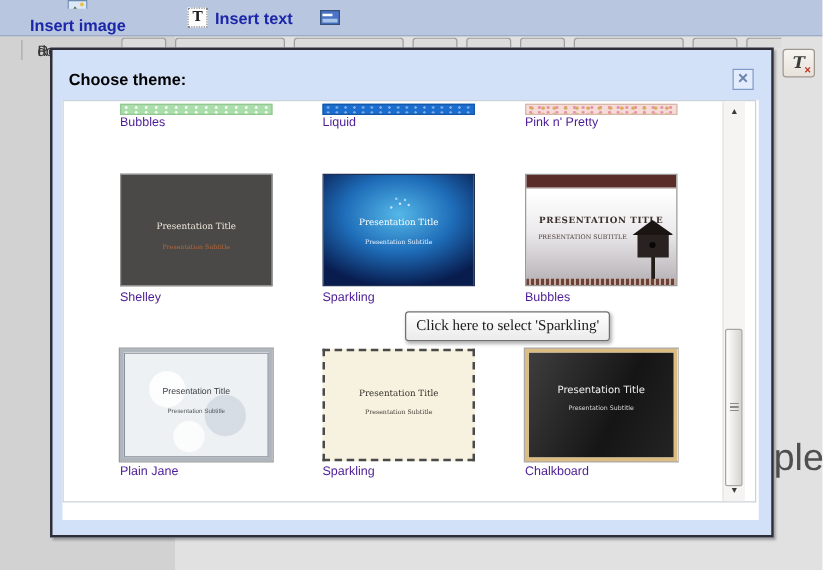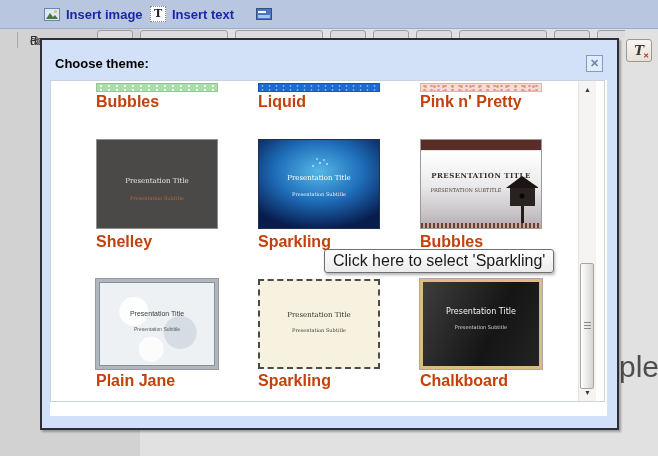--- a/index.html
+++ b/index.html
@@ -5,21 +5,21 @@
   html,body{margin:0;padding:0;}
   .screen{position:relative;width:658px;height:456px;overflow:hidden;
           background:#e1e1e1;font-family:"Liberation Sans",sans-serif;}
 
   
   .left-panel{position:absolute;left:0;top:28px;width:140px;height:428px;background:#d2d2d2;}
   .top-toolbar{position:absolute;left:0;top:0;width:658px;height:28px;
                background:#b8c6e0;border-bottom:1px solid #9dabc6;}
   .tb-item{position:absolute;top:0;height:28px;display:flex;align-items:center;gap:6px;
            color:#1b27a8;font-weight:bold;font-size:13px;cursor:pointer;}
-  .ti-img{left:44px;} .ti-txt{left:150px;} .ti-thm{left:256px;}
+  .ti-img{left:24px;flex-direction:column;} .ti-txt{left:150px;} .ti-thm{left:256px;}
   .txt-icon{display:inline-block;width:14px;height:14px;border:1px dotted #8a8a8a;background:#fdfdfd;
             color:#222;font-family:"DejaVu Serif",serif;font-size:11px;font-weight:bold;
             line-height:14px;text-align:center;}
   .undo-redo{position:absolute;left:0;top:30px;width:40px;height:20px;font-size:12px;color:#333;}
   .undo-redo .frag{position:absolute;top:4px;cursor:pointer;}
   .frag-do{left:2px;margin-left:28px;} .frag-re{left:30px;}
   .ur-div{position:absolute;left:17px;top:2px;width:1px;height:16px;background:#aaa;}
   .btn-strip{position:absolute;left:97px;top:30px;width:528px;height:8px;overflow:hidden;
              display:flex;gap:7px;}
   .btn-strip i{display:block;height:20px;border:1px solid #9e9e9e;border-radius:3px;
@@ -37,21 +37,21 @@
           background:#d3e1f8;border:2px solid #2e2e3a;box-shadow:2px 2px 2px rgba(0,0,0,.3);}
   .dlg-title{position:absolute;left:13px;top:16px;font-size:13px;font-weight:bold;color:#000;}
   .dlg-close{position:absolute;right:14px;top:15px;width:17px;height:17px;box-sizing:border-box;
              border:1px solid #7f9cc8;background:#e2ecfc;color:#6e86ae;font-size:11px;font-weight:bold;
              line-height:15px;text-align:center;cursor:pointer;}
   .panel{position:absolute;left:8px;top:40px;width:557px;height:336px;background:#fff;}
   .viewport{position:absolute;left:0;top:0;width:555px;height:322px;box-sizing:border-box;
             border:1px solid #ccd2da;overflow:hidden;background:#fff;}
 
   
-  .t-label{position:absolute;font-size:16px;font-weight:bold;color:#c2410c;white-space:nowrap;}
+  .t-label{position:absolute;font-size:10px;font-weight:normal;color:#4c1d95;white-space:nowrap;}
   .sliver{position:absolute;width:122px;height:9px;box-sizing:border-box;}
   .sl-bubbles{background:#a9dda9;border:1px solid #93c893;
       background-image:radial-gradient(circle,rgba(255,255,255,.9) 1px,transparent 1.4px);
       background-size:8px 4px;}
   .sl-liquid{background:#1a6cce;border:1px solid #1558a8;
       background-image:radial-gradient(circle,rgba(255,255,255,.45) .8px,transparent 1.2px);
       background-size:7px 4px;}
   .sl-pink{background:#f6dcd8;border:1px solid #d8b8a8;
       background-image:radial-gradient(circle,#d9a85c 1.2px,transparent 1.6px),
                        radial-gradient(circle,#e88fa8 1px,transparent 1.4px);
@@ -106,21 +106,21 @@
   .sb-up{top:5px;} .sb-down{bottom:5px;}
   .sb-thumb{position:absolute;left:1px;top:182px;width:14px;height:126px;box-sizing:border-box;
             background:linear-gradient(90deg,#ffffff,#d6d4d0);border:1px solid #a8a6a2;
             border-radius:2px;cursor:pointer;}
   .sb-grip{position:absolute;left:3px;top:58px;width:7px;height:7px;
            background:repeating-linear-gradient(180deg,#8a8a8a 0 1px,transparent 1px 3px);}
 
   
   .tooltip{position:absolute;left:324px;top:249px;height:22px;line-height:21px;padding:0 8px;
            background:linear-gradient(#ffffff,#ebebeb);border:1px solid #707070;border-radius:3px;
-           font-size:16px;color:#1a1a1a;white-space:nowrap;box-shadow:1px 2px 3px rgba(0,0,0,.3);}
+           font-size:12px;color:#1a1a1a;white-space:nowrap;box-shadow:1px 2px 3px rgba(0,0,0,.3);font-family:Liberation Serif, serif;}
 </style>
 </head>
 <body>
 
 <div class="screen">
 
   <div class="left-panel"></div>
 
   <div class="top-toolbar">
     <div class="tb-item ti-img">

